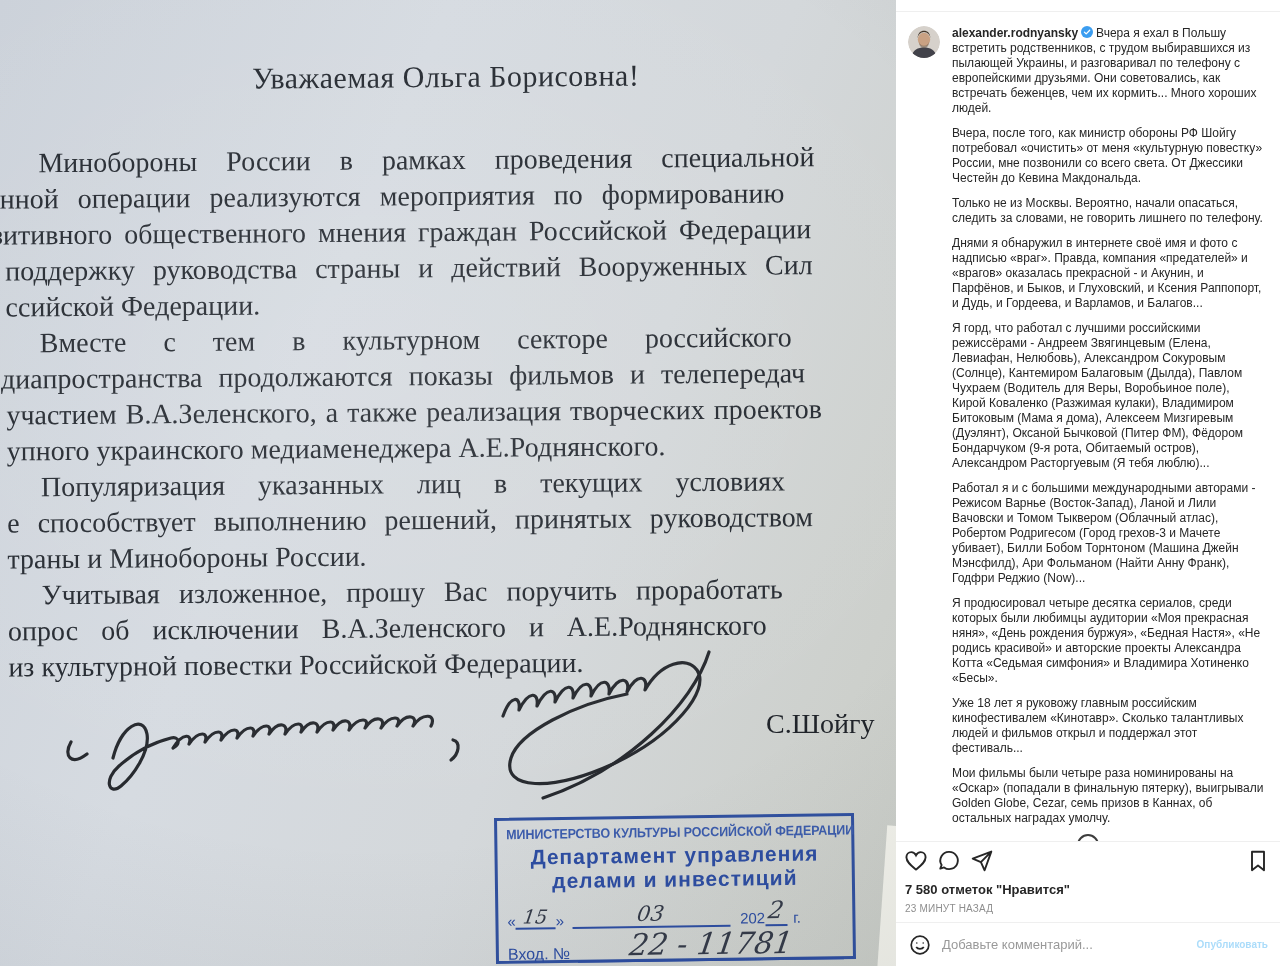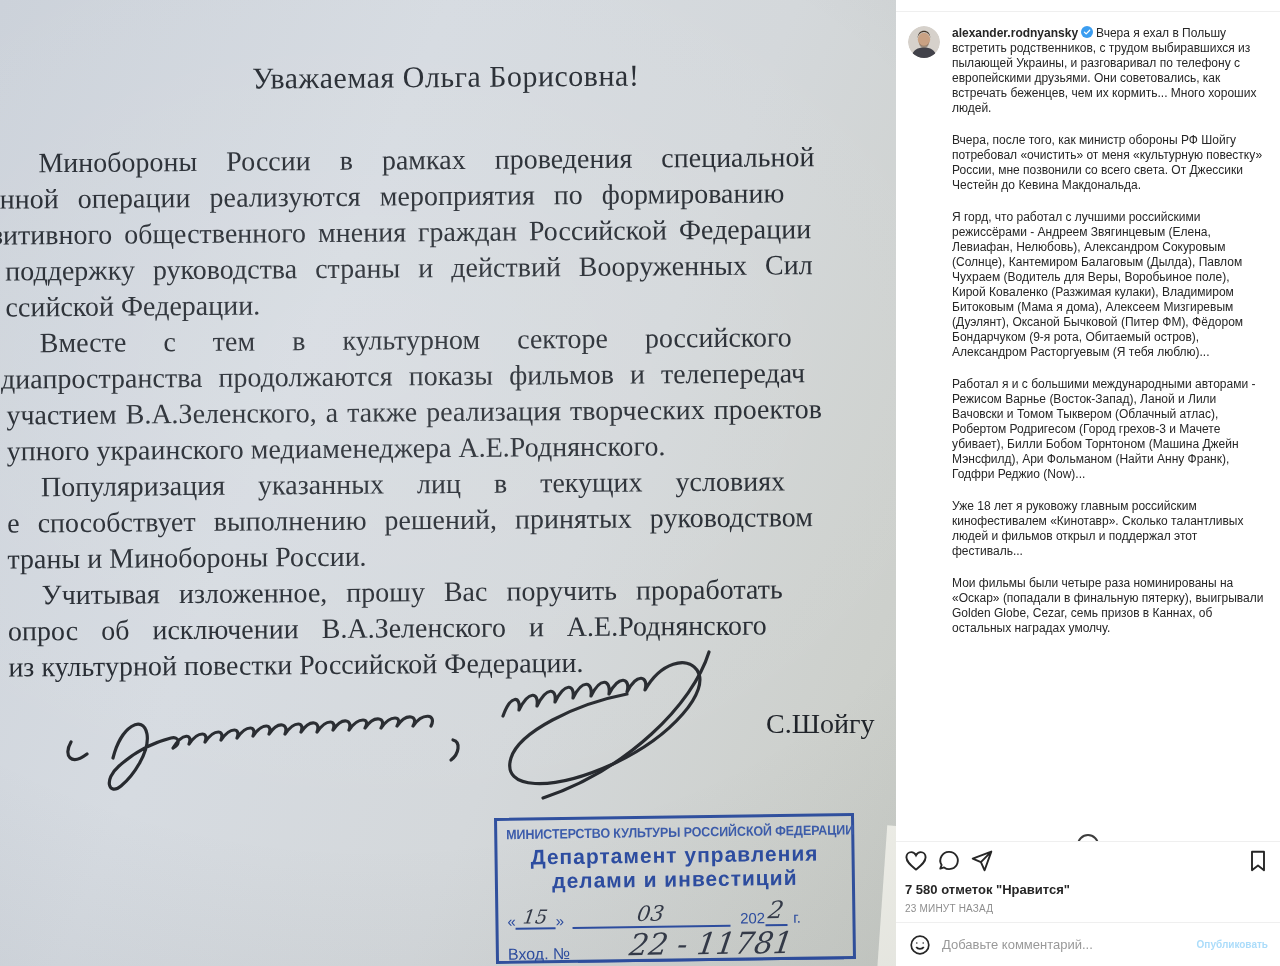--- a/index.html
+++ b/index.html
@@ -51,21 +51,21 @@
   
   .panel { width:384px; height:966px; background:#fff; display:flex; flex-direction:column; }
   .panel-gap { height:12px; border-bottom:1px solid #efefef; flex:none; }
   .comments { flex:1 1 auto; overflow:hidden; position:relative; padding:14px 16px 0 12px; }
   .cap-row { display:flex; }
   .avatar { flex:none; width:32px; height:32px; border-radius:50%; overflow:hidden;
             margin-right:12px; cursor:pointer; }
   .cap-text { font-size:12px; line-height:15px; color:#262626; width:324px; }
   .uname { font-weight:700; cursor:pointer; }
   .vbadge { vertical-align:-1px; margin:0 3px 0 3px; }
-  .cap-p { margin-top:17px; }
+  .cap-p { margin-top:10px; }
   .arc { position:absolute; left:50%; bottom:-15px; width:22px; height:22px; margin-left:-11px;
          border:2px solid #3d3d3d; border-radius:50%; cursor:pointer; background:transparent; }
 
   .actions { flex:none; border-top:1px solid #efefef; padding:7px 8px 8px; }
   .icon-row { display:flex; align-items:center; }
   .icon-btn { width:24px; height:24px; padding:0; border:0; background:none; cursor:pointer;
               margin-right:9px; }
   .icon-btn.right { margin-left:auto; margin-right:2px; }
   .icon-btn svg { display:block; }
   .likes { font-size:13px; font-weight:700; color:#262626; margin:9px 0 0 1px; cursor:pointer; }
@@ -160,22 +160,25 @@
           </svg>
         </div>
         <div class="cap-text">
           <span>
             <span class="uname">alexander.rodnyansky</span><svg class="vbadge" width="12" height="12" viewBox="0 0 12 12">
                 <circle cx="6" cy="6" r="6" fill="#3b9df0"></circle>
                 <path d="M3.4,6.1 L5.2,7.9 L8.7,4.3" stroke="#fff" stroke-width="1.3" fill="none" stroke-linecap="round" stroke-linejoin="round"></path>
               </svg><span>Вчера я ехал в Польшу встретить родственников, с трудом выбиравшихся из пылающей Украины, и разговаривал по телефону с европейскими друзьями. Они советовались, как встречать беженцев, чем их кормить... Много хороших людей.</span>
           </span>
           <div class="cap-p">Вчера, после того, как министр обороны РФ Шойгу потребовал «очистить» от меня «культурную повестку» России, мне позвонили со всего света. От Джессики Честейн до Кевина Макдональда.</div>
+          <div class="cap-p">Только не из Москвы. Вероятно, начали опасаться, следить за словами, не говорить лишнего по телефону.</div>
+          <div class="cap-p">Днями я обнаружил в интернете своё имя и фото с надписью «враг». Правда, компания «предателей» и «врагов» оказалась прекрасной - и Акунин, и Парфёнов, и Быков, и Глуховский, и Ксения Раппопорт, и Дудь, и Гордеева, и Варламов, и Балагов...</div>
           <div class="cap-p">Я горд, что работал с лучшими российскими режиссёрами - Андреем Звягинцевым (Елена, Левиафан, Нелюбовь), Александром Сокуровым (Солнце), Кантемиром Балаговым (Дылда), Павлом Чухраем (Водитель для Веры, Воробьиное поле), Кирой Коваленко (Разжимая кулаки), Владимиром Битоковым (Мама я дома), Алексеем Мизгиревым (Дуэлянт), Оксаной Бычковой (Питер ФМ), Фёдором Бондарчуком (9-я рота, Обитаемый остров), Александром Расторгуевым (Я тебя люблю)...</div>
           <div class="cap-p">Работал я и с большими международными авторами - Режисом Варнье (Восток-Запад), Ланой и Лили Вачовски и Томом Тыквером (Облачный атлас), Робертом Родригесом (Город грехов-3 и Мачете убивает), Билли Бобом Торнтоном (Машина Джейн Мэнсфилд), Ари Фольманом (Найти Анну Франк), Годфри Реджио (Now)...</div>
+          <div class="cap-p">Я продюсировал четыре десятка сериалов, среди которых были любимцы аудитории «Моя прекрасная няня», «День рождения буржуя», «Бедная Настя», «Не родись красивой» и авторские проекты Александра Котта «Седьмая симфония» и Владимира Хотиненко «Бесы».</div>
           <div class="cap-p">Уже 18 лет я руковожу главным российским кинофестивалем «Кинотавр». Сколько талантливых людей и фильмов открыл и поддержал этот фестиваль...</div>
           <div class="cap-p">Мои фильмы были четыре раза номинированы на «Оскар» (попадали в финальную пятерку), выигрывали Golden Globe, Cezar, семь призов в Каннах, об остальных наградах умолчу.</div>
           
           
         </div>
       </div>
       <div class="arc"></div>
     </div>
 
     <div class="actions">

